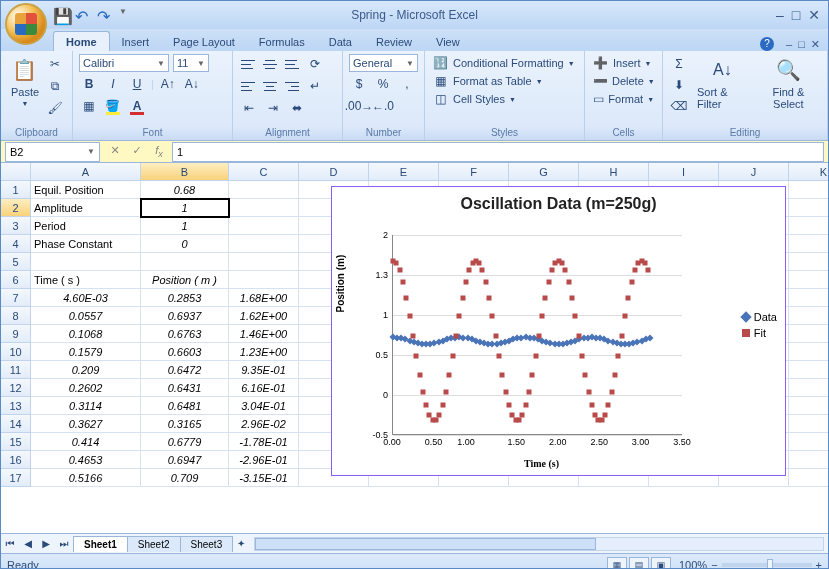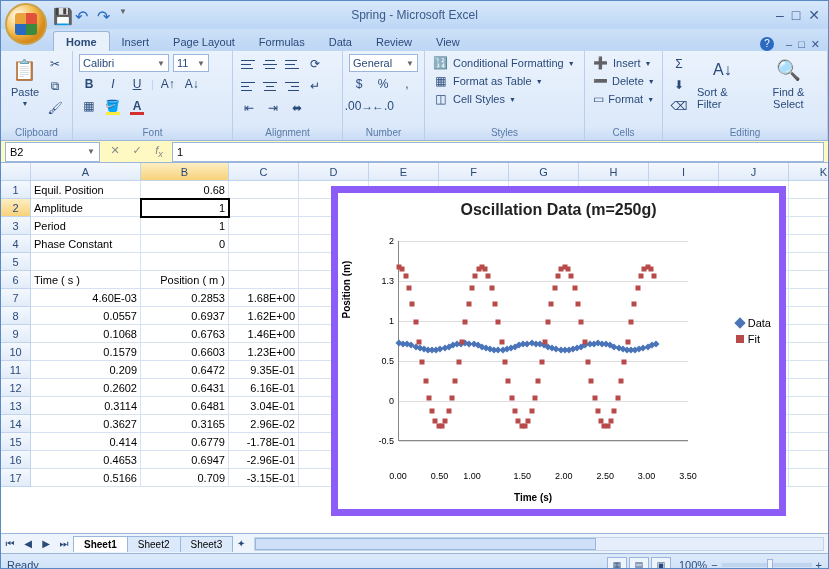--- a/index.html
+++ b/index.html
@@ -45,33 +45,33 @@
 .fx-btns span { width:18px; text-align:center; cursor:pointer;}
 .fbar { flex:1; height:20px; border:1px solid #9ab6db; background:#fff; margin:0 4px; padding:0 4px; display:flex; align-items:center;}
 
 
 .gridwrap { position:relative; height:370px; overflow:hidden; background:#fff;}
 .grid { display:grid; grid-template-columns: 30px 110px 88px 70px repeat(8,70px); font-size:11px;}
 .colhdr, .rowhdr { background:linear-gradient(#f4f8fd,#e2ecf9); border:1px solid #c1d4ed; border-top:none; border-left:none; text-align:center; height:18px; line-height:18px; color:#2a4a7a;}
 .colhdr.sel, .rowhdr.sel { background:linear-gradient(#fdeec1,#f8d27a);}
 .corner { background:linear-gradient(#f4f8fd,#e2ecf9); border:1px solid #c1d4ed; border-top:none; border-left:none;}
 .cell { border-right:1px solid #d6e2f2; border-bottom:1px solid #d6e2f2; height:18px; line-height:18px; padding:0 3px; overflow:hidden; white-space:nowrap;}
-.cell.r { text-align:right;}
+.cell.r { text-align:center;font-style:italic;}
 .cell.active { outline:2px solid #000; outline-offset:-1px; z-index:5; position:relative;}
 
 
-.chart { position:absolute; left:330px; top:23px; width:455px; height:330px; background:#fff; border:7px solid #8b5cf6; font-size:11px;}
+.chart { position:absolute; left:330px; top:23px; width:455px; height:290px; background:#fff; border:1px solid #8b5cf6; font-size:11px;}
 .chart-title { text-align:center; font-weight:bold; font-size:16px; padding:8px 0 4px; color:#222;}
 .plot { position:absolute; left:60px; top:48px; width:290px; height:200px; border-left:1px solid #888; border-bottom:1px solid #888;}
 .legend { position:absolute; right:8px; top:120px; font-size:11px;}
 .legend div { display:flex; align-items:center; gap:4px; margin:4px 0;}
 .mk-d { width:8px; height:8px; background:#4a74b8; transform:rotate(45deg);}
 .mk-f { width:8px; height:8px; background:#b84a4a;}
 .yaxis-label { position:absolute; left:8px; top:120px; transform:rotate(-90deg); transform-origin:left; font-size:10px; font-weight:bold;}
-.xaxis-label { position:absolute; left:176px; bottom:6px; font-size:10px; font-weight:bold;}
+.xaxis-label { position:absolute; left:192px; bottom:6px; font-size:10px; font-weight:bold;font-family:Liberation Serif, serif;}
 .tick-y { position:absolute; left:30px; font-size:9px; text-align:right; width:26px; transform:translateY(-50%);}
 .tick-x { position:absolute; bottom:28px; font-size:9px; transform:translateX(-50%);}
 .gline { position:absolute; left:0; right:0; height:0; border-top:1px solid #ddd;}
 .pt { position:absolute; width:5px; height:5px; }
 .pt.d { background:#4a74b8; transform:translate(-50%,-50%) rotate(45deg);}
 .pt.f { background:#b84a4a; transform:translate(-50%,-50%);}
 
 
 .sheettabs { height:20px; background:#eef4fc; border-top:1px solid #9ab6db; display:flex; align-items:center; font-size:10px;}
 .navbtn { width:18px; text-align:center; color:#2a4a7a; cursor:pointer;}

